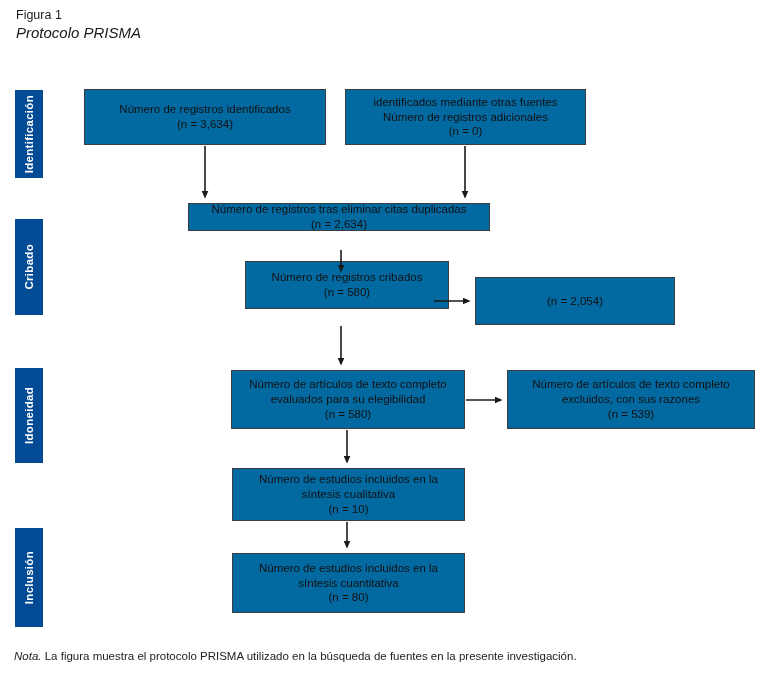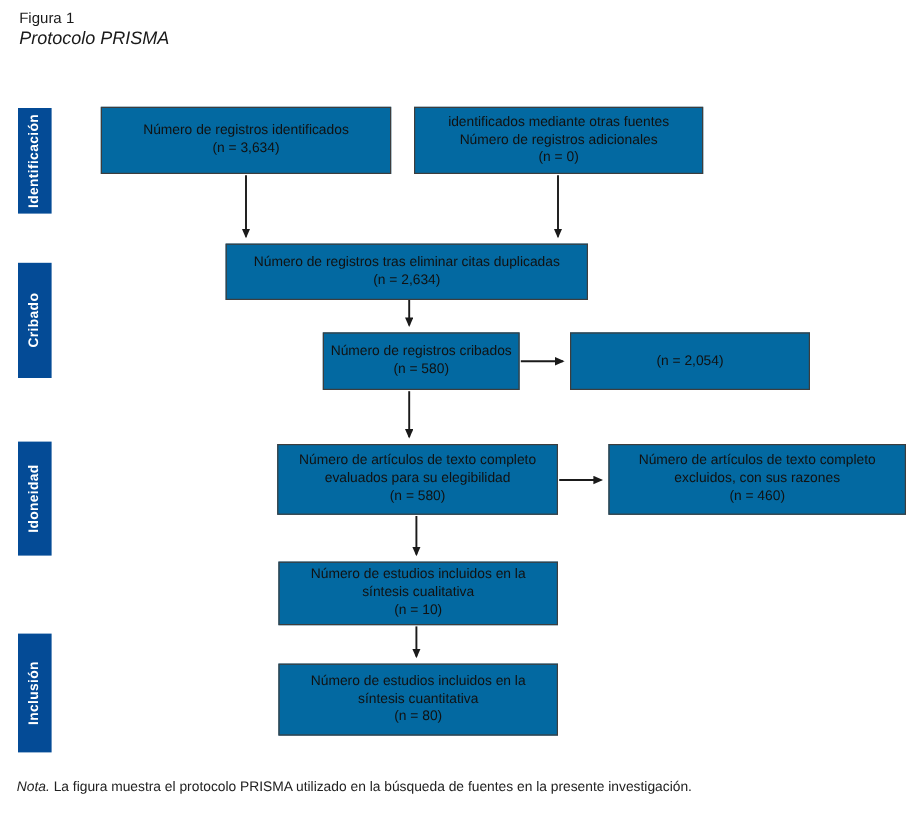--- a/index.html
+++ b/index.html
@@ -31,22 +31,22 @@
   .box {
     position:absolute; box-sizing:border-box; background:#0369a1;
     border:1.5px solid #3d3d3d;
     display:flex; flex-direction:column; align-items:center; justify-content:center;
     text-align:center; font-size:11.5px; line-height:1.3; color:#111111;
     padding:2px 4px;
   }
   .box span { display:block; }
   .box-a { left:84px;  top:89px;  width:242px; height:56px; }
   .box-b { left:345px; top:89px;  width:241px; height:56px; }
-  .box-c { left:188px; top:203px; width:302px; height:47px; }
-  .box-d { left:245px; top:277px; width:164px; height:48px;margin-left:24px; }
+  .box-c { left:188px; top:203px; width:302px; height:28px; }
+  .box-d { left:245px; top:261px; width:204px; height:48px; }
   .box-e { left:475px; top:277px; width:200px; height:48px; }
   .box-f { left:231px; top:370px; width:234px; height:59px; }
   .box-g { left:507px; top:370px; width:248px; height:59px; }
   .box-h { left:232px; top:468px; width:233px; height:53px; }
   .box-i { left:232px; top:553px; width:233px; height:60px; }
   .arrows { position:absolute; left:0; top:0; pointer-events:none; }
   .note {
     position:absolute; left:14px; top:650px; width:740px;
     font-size:11.5px; color:#222222;
   }
@@ -92,21 +92,21 @@
   <span>(n = 2,054)</span>
 </div>
 <div class="box box-f">
   <span>Número de artículos de texto completo</span>
   <span>evaluados para su elegibilidad</span>
   <span>(n = 580)</span>
 </div>
 <div class="box box-g">
   <span>Número de artículos de texto completo</span>
   <span>excluidos, con sus razones</span>
-  <span>(n = 460)</span>
+  <span>(n = 539)</span>
 </div>
 <div class="box box-h">
   <span>Número de estudios incluidos en la</span>
   <span>síntesis cualitativa</span>
   <span>(n = 10)</span>
 </div>
 <div class="box box-i">
   <span>Número de estudios incluidos en la</span>
   <span>síntesis cuantitativa</span>
   <span>(n = 80)</span>

